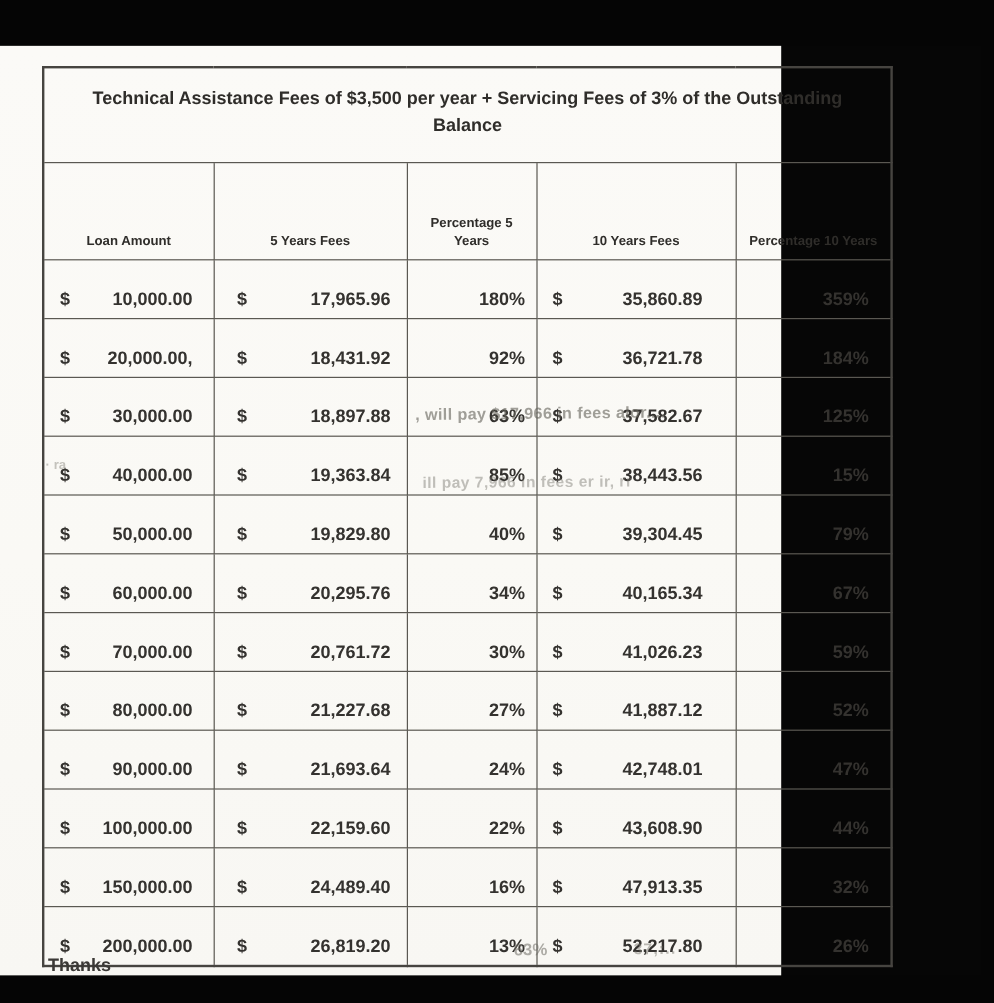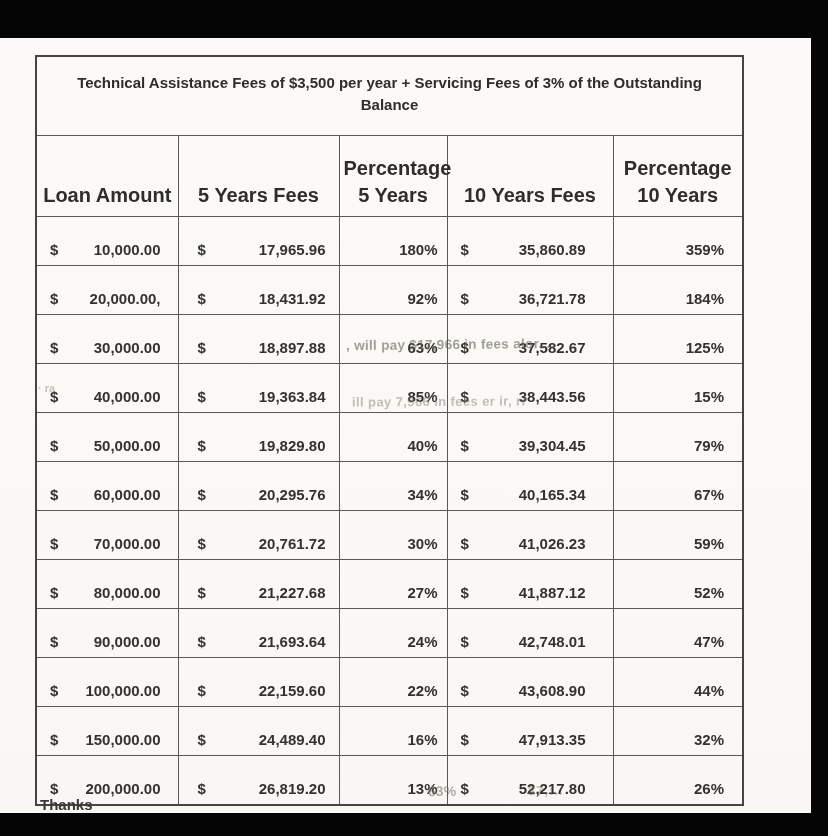--- a/index.html
+++ b/index.html
@@ -6,21 +6,21 @@
   body {
     width: 828px; height: 836px;
     background: #060606;
     position: relative;
     overflow: hidden;
     font-family: "Liberation Sans", sans-serif;
   }
   .paper {
     position: absolute;
     left: 0; top: 38px;
-    width: 811px; height: 775px;
+    width: 651px; height: 775px;
     background: linear-gradient(180deg, #fbfaf7 0%, #faf9f5 55%, #f8f7f3 100%);
   }
   .bar-top    { position: absolute; left: 0; top: 0; width: 828px; height: 38px; background: #050505; z-index: 10; }
   .bar-bottom { position: absolute; left: 0; top: 813px; width: 828px; height: 23px; background: #050505; z-index: 10; }
   .bar-right  { position: absolute; left: 818px; top: 0; width: 10px; height: 836px; background: #050505; z-index: 10; }
 
   table.fee-table {
     position: absolute;
     left: 35px; top: 17px;
     width: 707px;
@@ -40,21 +40,21 @@
     text-align: center;
     font-size: 15px;
     line-height: 1.45;
     padding: 2px 28px 6px 28px;
     color: #2f2d2a;
   }
   tr.header-row th {
     height: 73px;
     vertical-align: bottom;
     text-align: center;
-    font-size: 20px;
+    font-size: 11px;
     line-height: 1.35;
     padding: 0 4px 7px 4px;
     color: #2f2d2a;
   }
   tbody tr { height: 49px; }
   tbody td {
     vertical-align: bottom;
     font-size: 15px;
     color: #34322f;
   }

